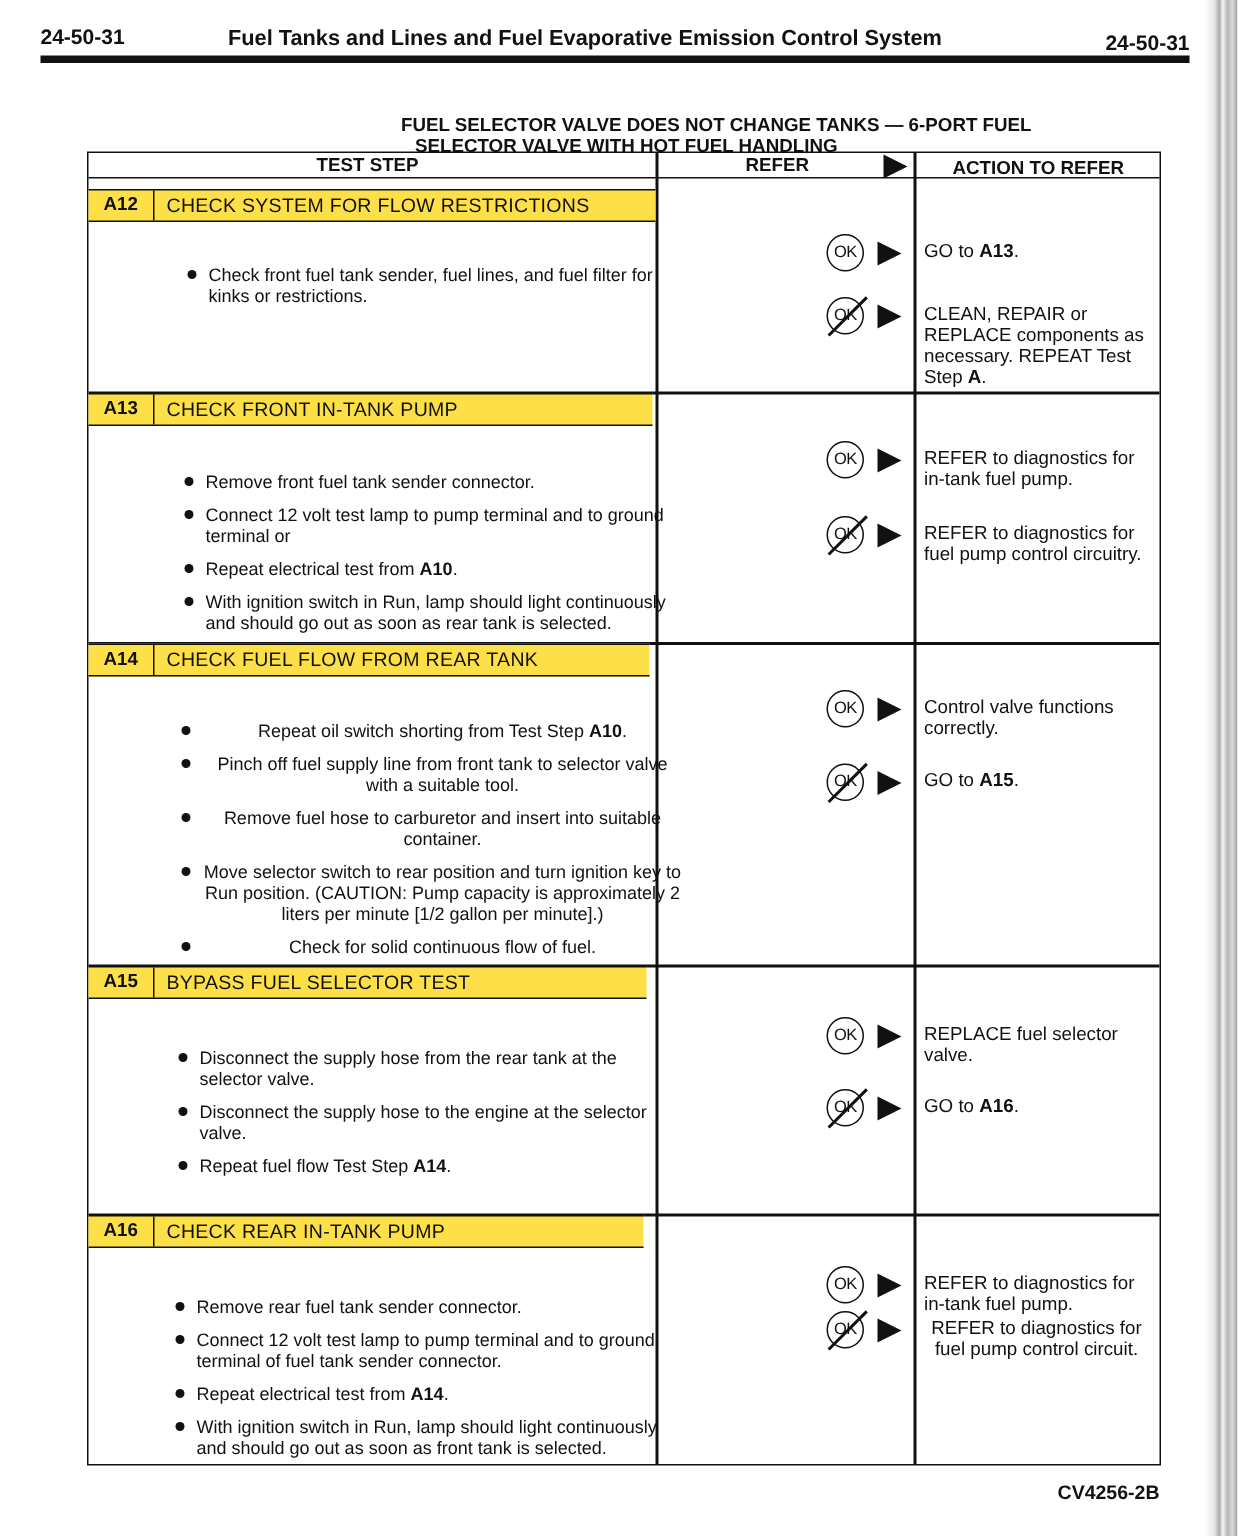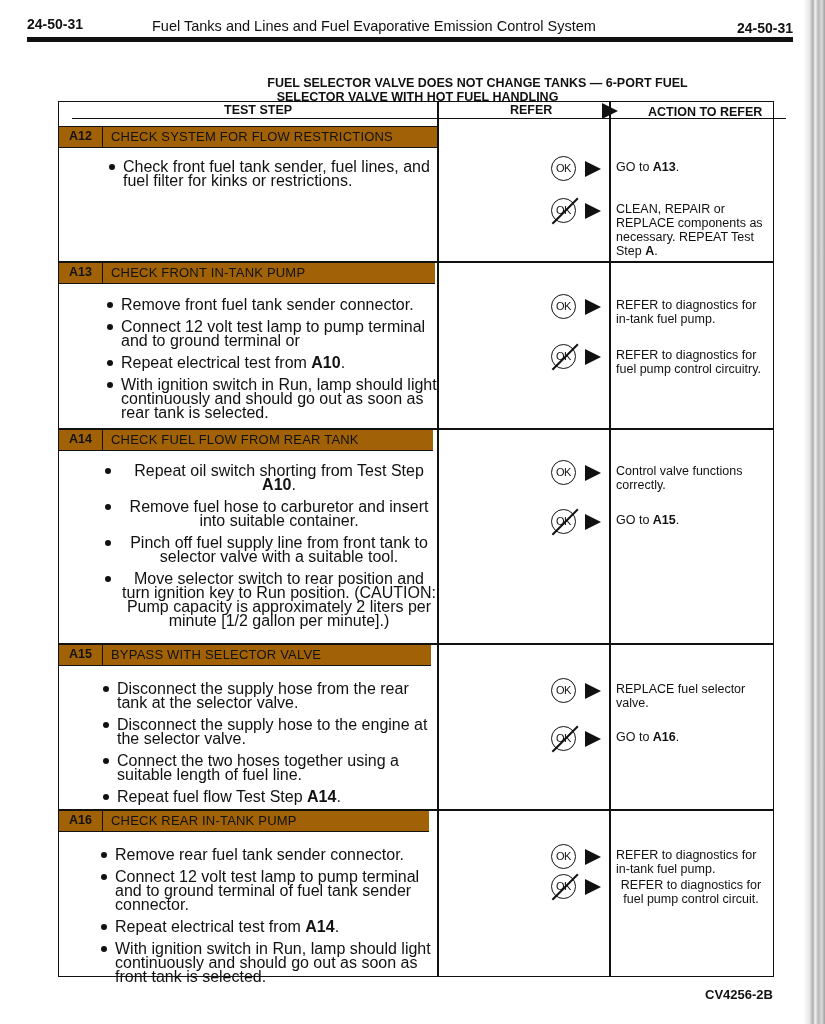--- a/index.html
+++ b/index.html
@@ -10,58 +10,58 @@
   .page-edge {
     position: absolute; top: 0; right: 0; width: 22px; height: 1024px;
     background: linear-gradient(to right, #fff 0, #ddd 30%, #888 45%, #eee 55%, #999 70%, #ccc 85%, #777 100%);
     opacity: 0.7;
   }
   .header {
     position: absolute; left: 27px; top: 10px; width: 766px; height: 28px;
   }
   .header .pg-left { position: absolute; left: 0; top: 6px; font-weight: bold; font-size: 14px; }
   .header .pg-right { position: absolute; right: 0; top: 10px; font-weight: bold; font-size: 14px; }
-  .header .title { position: absolute; left: 125px; top: 8px; font-weight: normal; font-size: 14.5px; }
+  .header .title { position: absolute; left: 125px; top: 8px; font-weight: bold; font-size: 14.5px; }
   .header-rule {
     position: absolute; left: 27px; top: 37px; width: 766px; height: 5px; background: #111;
   }
   .table-title {
     position: absolute; left: 60px; width: 715px; top: 76px; text-align: center;
     font-weight: bold; font-size: 12.5px; line-height: 14px;
   }
   .table-title .l1 { padding-left: 120px; display: block; }
   .tbl {
     position: absolute; left: 58px; top: 101px; width: 716px; height: 876px;
     border: 1.5px solid #111;
     box-sizing: border-box;
   }
   .hdr-row {
-    position: absolute; left: 13px; top: 0; width: 100%; height: 17px;
+    position: absolute; left: 0; top: 0; width: 100%; height: 17px;
     border-bottom: 1.5px solid #111; box-sizing: border-box;
   }
   .col-sep { position: absolute; background: #111; width: 1.5px; }
   .hdr-cell { position: absolute; top: 1px; font-weight: bold; font-size: 12.5px; }
   .hdr-arrow {
     position: absolute; width: 0; height: 0;
     border-top: 8px solid transparent; border-bottom: 8px solid transparent;
     border-left: 16px solid #111;
   }
   .step-head {
     position: absolute; left: 0; height: 22px; border-top: 1.5px solid #111; border-bottom: 1.5px solid #111;
-    box-sizing: border-box; background: #a16207;
+    box-sizing: border-box; background: #fde047;
   }
   .step-head .id {
     position: absolute; left: 0; top: 0; width: 44px; height: 100%; border-right: 1.5px solid #111;
     font-weight: bold; font-size: 12.5px; line-height: 19px; text-align: center; box-sizing: border-box;
   }
   .step-head .name {
     position: absolute; left: 52px; top: 0; font-size: 13px; line-height: 20px; letter-spacing: 0.2px;
   }
   .row-sep { position: absolute; left: 0; width: 100%; height: 1.5px; background: #111; }
-  .bullets { position: absolute; margin: 0; padding: 0; list-style: none; font-size: 16px; line-height: 14px; }
+  .bullets { position: absolute; margin: 16px; padding: 0; list-style: none; font-size: 12px; line-height: 14px; }
   .bullets li { position: relative; padding-left: 14px; margin-bottom: 8px; }
   .bullets li::before {
     content: ""; position: absolute; left: 0; top: 4px; width: 6px; height: 6px; border-radius: 50%; background: #111;
   }
   .result { position: absolute; width: 62px; height: 26px; }
   .ok-circle {
     position: absolute; left: 0; top: 0; width: 23px; height: 23px; border: 1.6px solid #111; border-radius: 50%;
     font-size: 11px; line-height: 23px; text-align: center; box-sizing: content-box; letter-spacing: -0.5px;
   }
   .ok-slash {
@@ -147,44 +147,44 @@
         <span class="res-arrow"></span>
       </div>
       <div class="action" style="left: 557px; top: 246px;">REFER to diagnostics for fuel pump control circuitry.</div>
       <div class="row-sep" style="top: 326px;"></div>
       <div class="step-head" style="top: 327px; width: 374px;">
         <span class="id">A14</span>
         <span class="name">CHECK FUEL FLOW FROM REAR TANK</span>
       </div>
       <ul class="bullets" style="top: 362px; left: 46px; width: 334px; text-align: center;">
         <li>Repeat oil switch shorting from Test Step <b>A10</b>.</li>
+        <li>Pinch off fuel supply line from front tank to selector valve with a suitable tool.</li>
         <li>Remove fuel hose to carburetor and insert into suitable container.</li>
-        <li>Pinch off fuel supply line from front tank to selector valve with a suitable tool.</li>
         <li>Move selector switch to rear position and turn ignition key to Run position. (CAUTION: Pump capacity is approximately 2 liters per minute [1/2 gallon per minute].)</li>
+        <li>Check for solid continuous flow of fuel.</li>
       </ul>
       <div class="result" style="left: 492px; top: 358px;">
         <span class="ok-circle">OK</span>
         <span class="res-arrow"></span>
       </div>
       <div class="action" style="left: 557px; top: 362px;">Control valve functions correctly.</div>
       <div class="result" style="left: 492px; top: 407px;">
         <span class="ok-circle">OK</span>
         <span class="ok-slash"></span>
         <span class="res-arrow"></span>
       </div>
       <div class="action" style="left: 557px; top: 411px;">GO to <b>A15</b>.</div>
       <div class="row-sep" style="top: 541px;"></div>
       <div class="step-head" style="top: 542px; width: 372px;">
         <span class="id">A15</span>
-        <span class="name">BYPASS WITH SELECTOR VALVE</span>
+        <span class="name">BYPASS FUEL SELECTOR TEST</span>
       </div>
       <ul class="bullets" style="top: 580px; left: 44px; width: 336px;">
         <li>Disconnect the supply hose from the rear tank at the selector valve.</li>
         <li>Disconnect the supply hose to the engine at the selector valve.</li>
-        <li>Connect the two hoses together using a suitable length of fuel line.</li>
         <li>Repeat fuel flow Test Step <b>A14</b>.</li>
       </ul>
       <div class="result" style="left: 492px; top: 576px;">
         <span class="ok-circle">OK</span>
         <span class="res-arrow"></span>
       </div>
       <div class="action" style="left: 557px; top: 580px;">REPLACE fuel selector valve.</div>
       <div class="result" style="left: 492px; top: 624px;">
         <span class="ok-circle">OK</span>
         <span class="ok-slash"></span>

